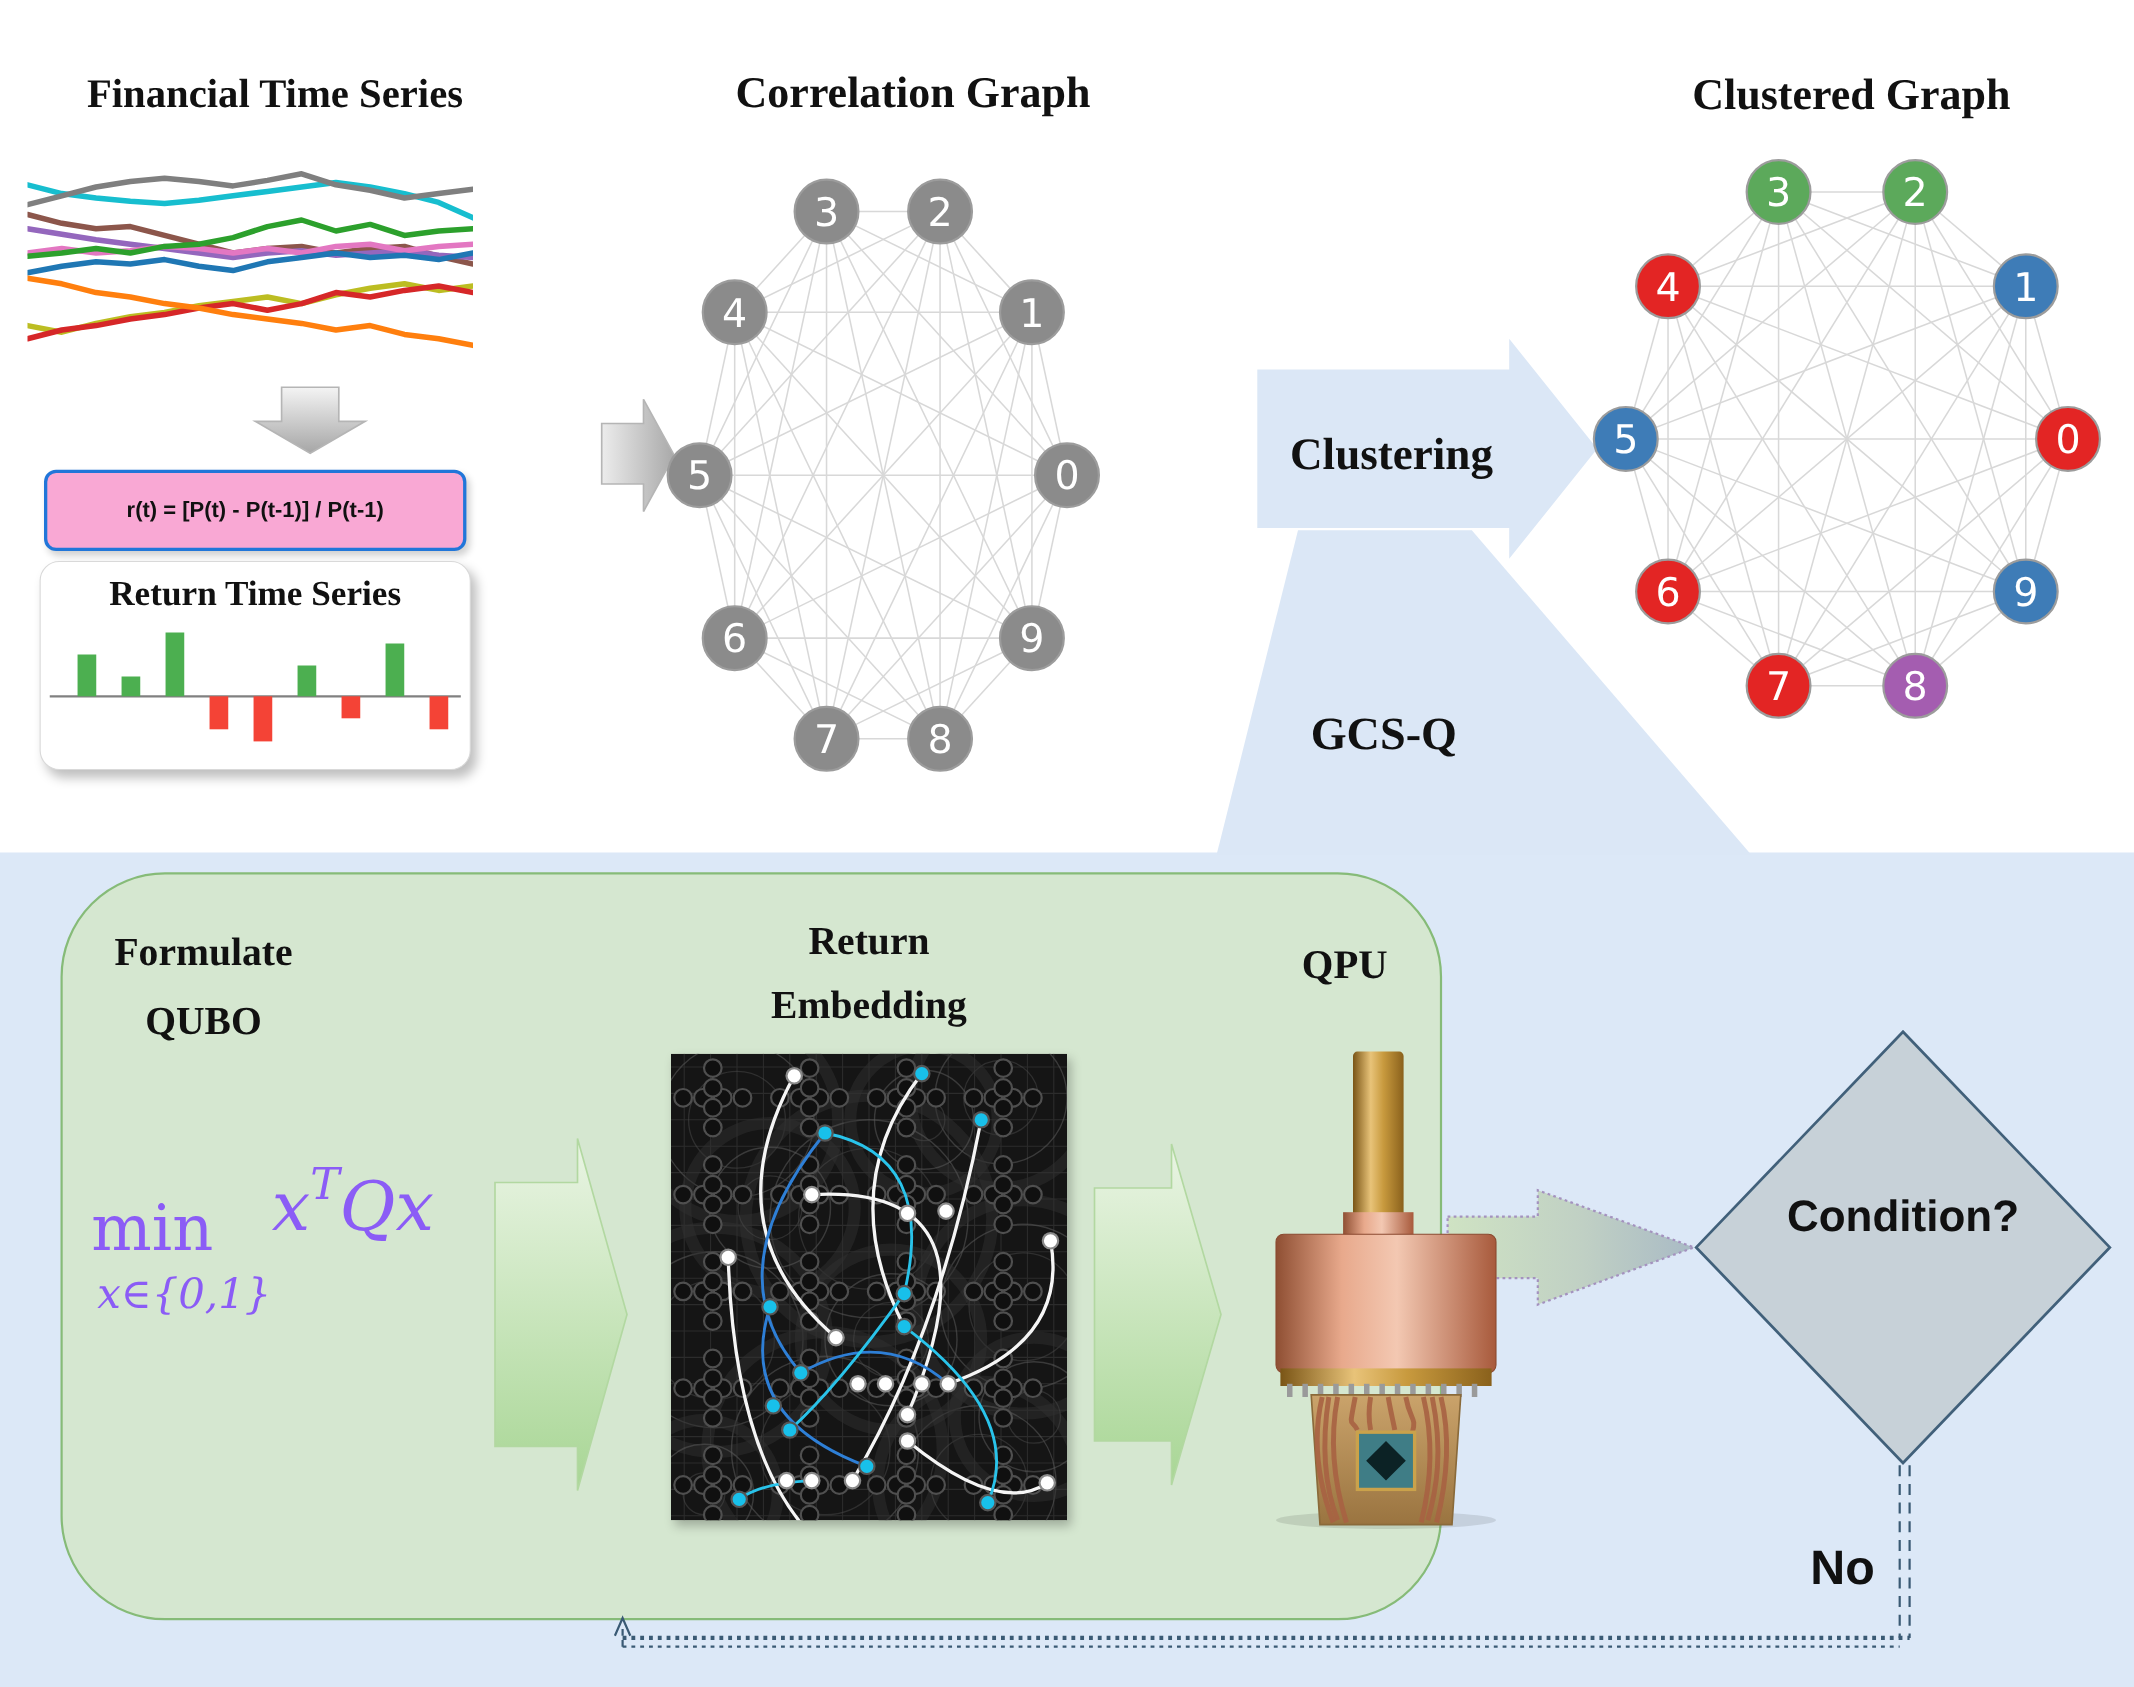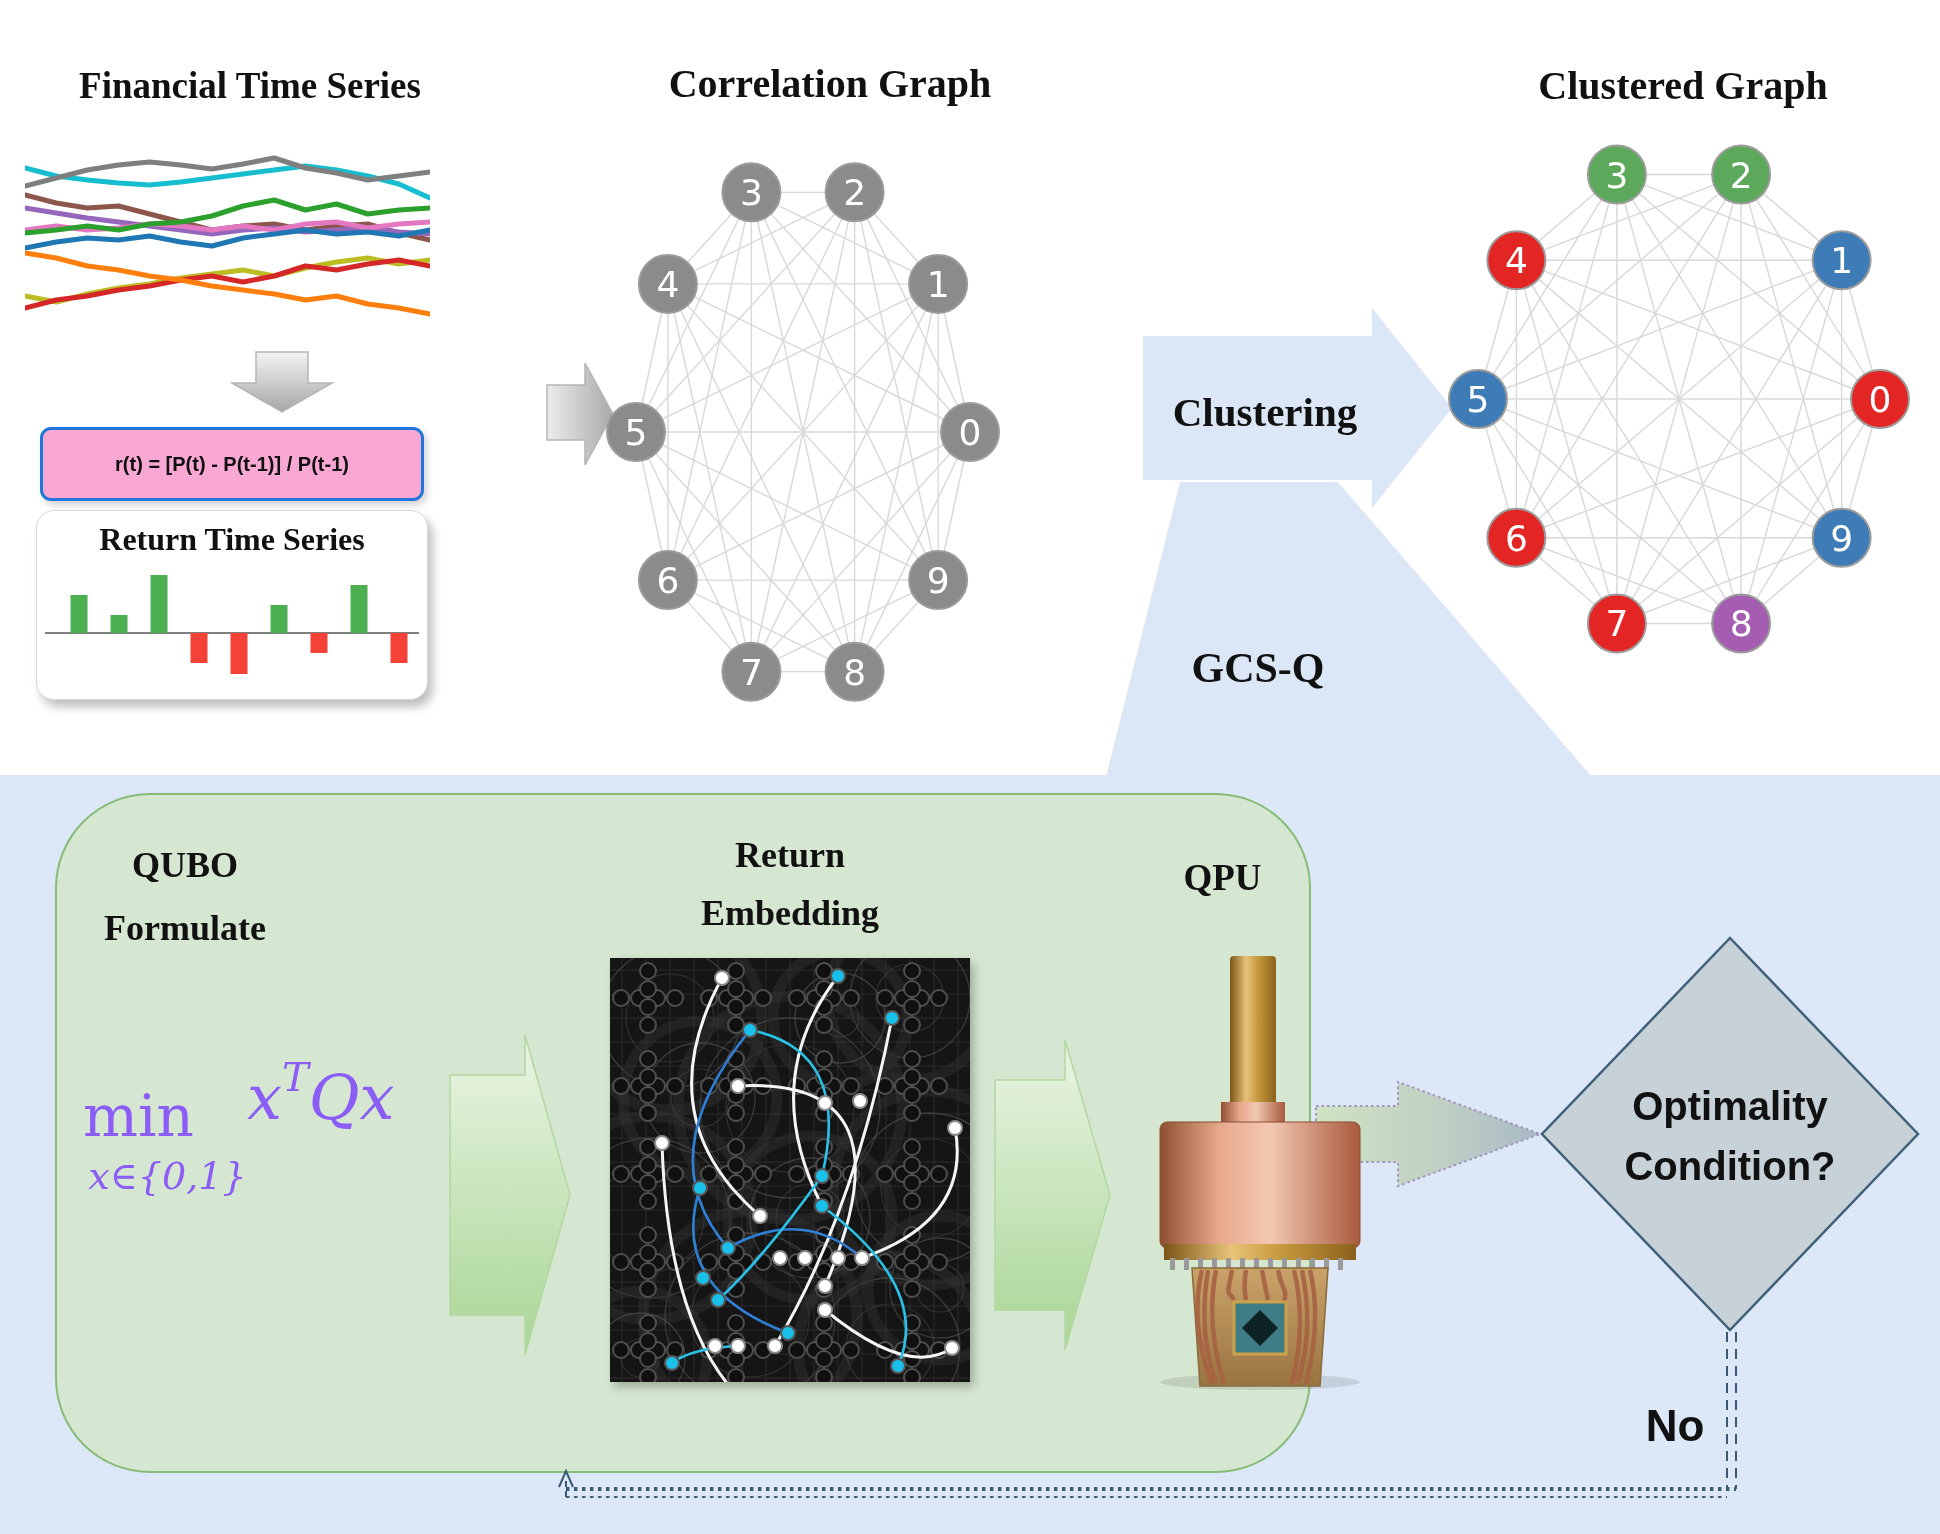--- a/index.html
+++ b/index.html
@@ -311,22 +311,22 @@
       <g>
         <circle cx="401.61241586936444" cy="407.7173195410237" r="29" fill="#3e7cb7" stroke="#9c9c9c" stroke-width="2"></circle>
         <text x="401.61241586936444" y="407.7173195410237" text-anchor="middle" dy="0.36em" fill="#fff" font-size="36" font-family="DejaVu Sans, sans-serif">9</text>
       </g>
     </svg>
 
   <div id="clustering-label" class="abs title">Clustering</div>
   <div id="gcsq-label" class="abs title">GCS-Q</div>
 
   <div id="formulate-label" class="abs title">
+    <div>Formulate</div>
     <div>QUBO</div>
-    <div>Formulate</div>
   </div>
 
   <div id="embedding-label" class="abs title">
     <div>Return</div>
     <div>Embedding</div>
   </div>
 
   <div id="qpu-label" class="abs title">QPU</div>
 
   <div id="equation" class="abs">
@@ -664,18 +664,17 @@
       <path d="M152,318 C162,360 158,400 150,432"></path>
         <path d="M168,318 C178,360 172,400 164,432"></path>
       <path d="M66,318 C58,370 64,404 74,430"></path>
         <path d="M160,318 C170,368 164,402 156,430"></path>
     </g>
     <rect x="92" y="350" width="52" height="52" fill="#3f7d86" stroke="#caa24b" stroke-width="3"></rect>
     <polygon points="118,358 136,376 118,394 100,376" fill="#0c2225"></polygon>
   </svg>
 
   <div id="optimality-label" class="abs title">
-    <div>Optimality</div>
     <div>Condition?</div>
   </div>
   <div id="no-label" class="abs title">No</div>
 
 </div>
 
 </body></html>

